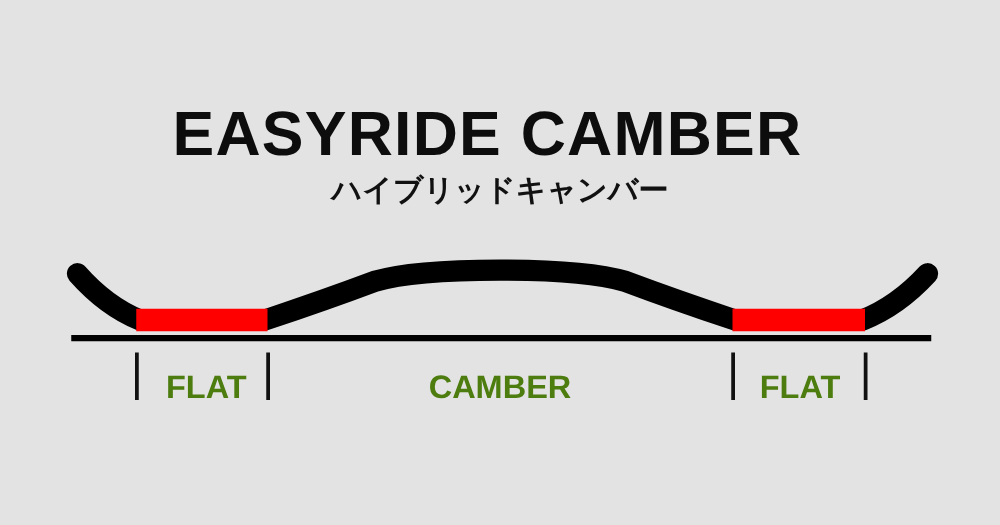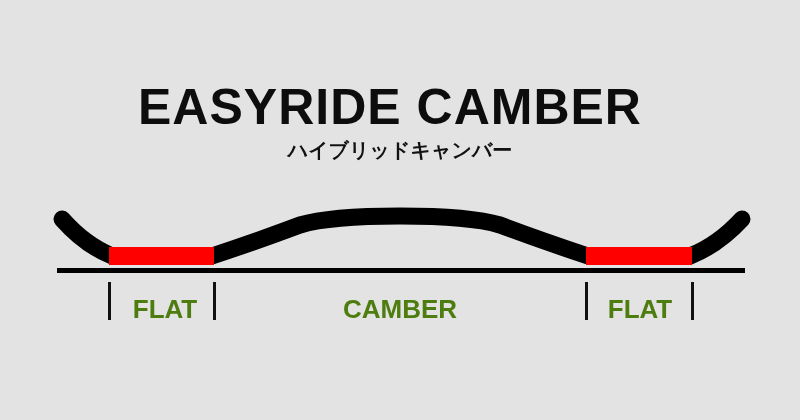--- a/index.html
+++ b/index.html
@@ -1,18 +1,18 @@
 <!DOCTYPE html>
 <html><head>
 <meta charset="utf-8">
 <style>
   html, body { margin: 0; padding: 0; }
   body { width: 800px; height: 420px; background: #e3e3e3; position: relative; overflow: hidden; font-family: "Liberation Sans", "DejaVu Sans", sans-serif; }
   .title { position: absolute; left: 0; width: 780px; top: 82px; text-align: center; font-size: 50px; font-weight: bold; color: #0d0d0d; letter-spacing: 1px; line-height: 1; }
-  .subtitle { position: absolute; left: 0; width: 800px; top: 140px; text-align: center; font-size: 20px; font-weight: bold; color: #111; line-height: 1; font-family: "DejaVu Sans", sans-serif; }
+  .subtitle { position: absolute; left: 0; width: 800px; top: 140px; text-align: center; font-size: 24px; font-weight: bold; color: #111; line-height: 1; font-family: "DejaVu Sans", sans-serif; }
   svg.diagram { position: absolute; left: 0; top: 0; }
   .label { position: absolute; top: 296px; font-size: 26px; font-weight: bold; color: #4d7c0f; line-height: 1; transform: translateX(-50%); white-space: nowrap; }
 </style>
 </head>
 <body>
 
 <div class="title">EASYRIDE CAMBER</div>
 <div class="subtitle">ハイブリッドキャンバー</div>
 
 <svg class="diagram" width="800" height="420" viewBox="0 0 800 420">

